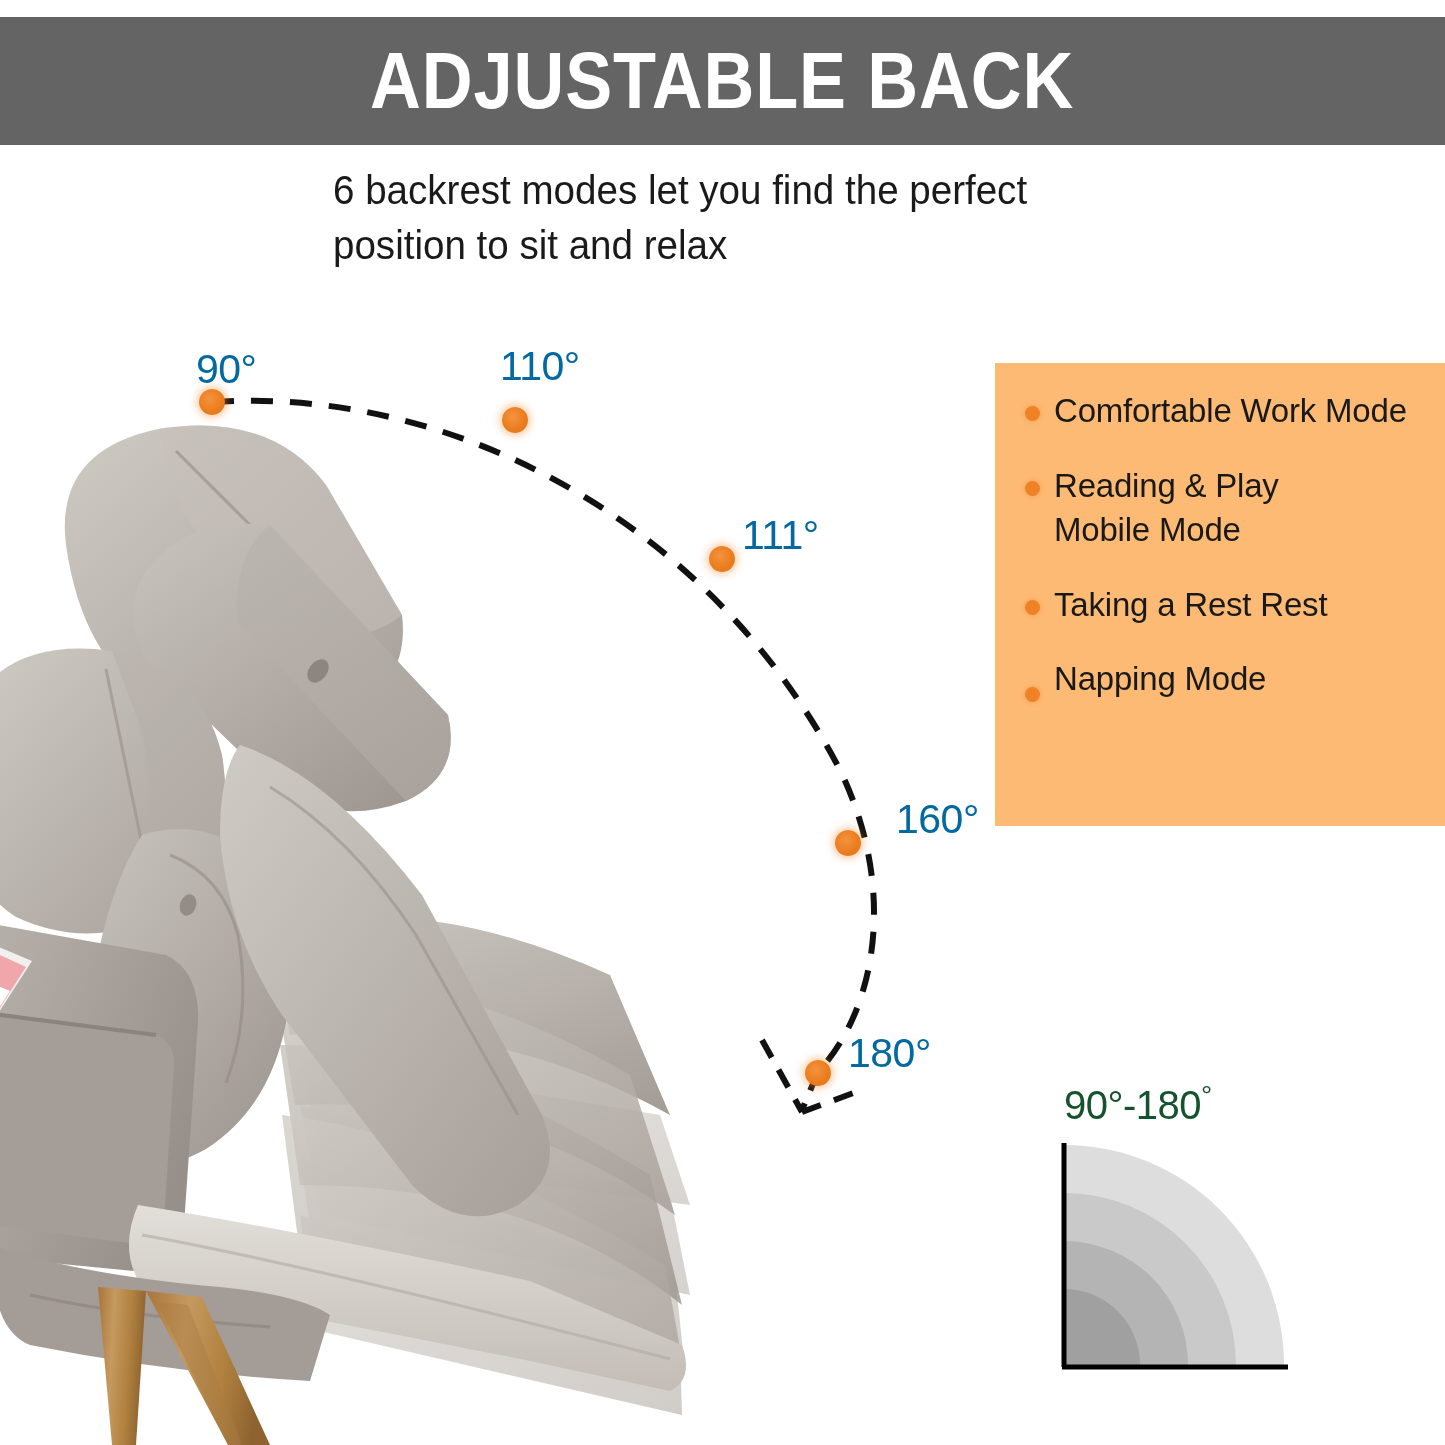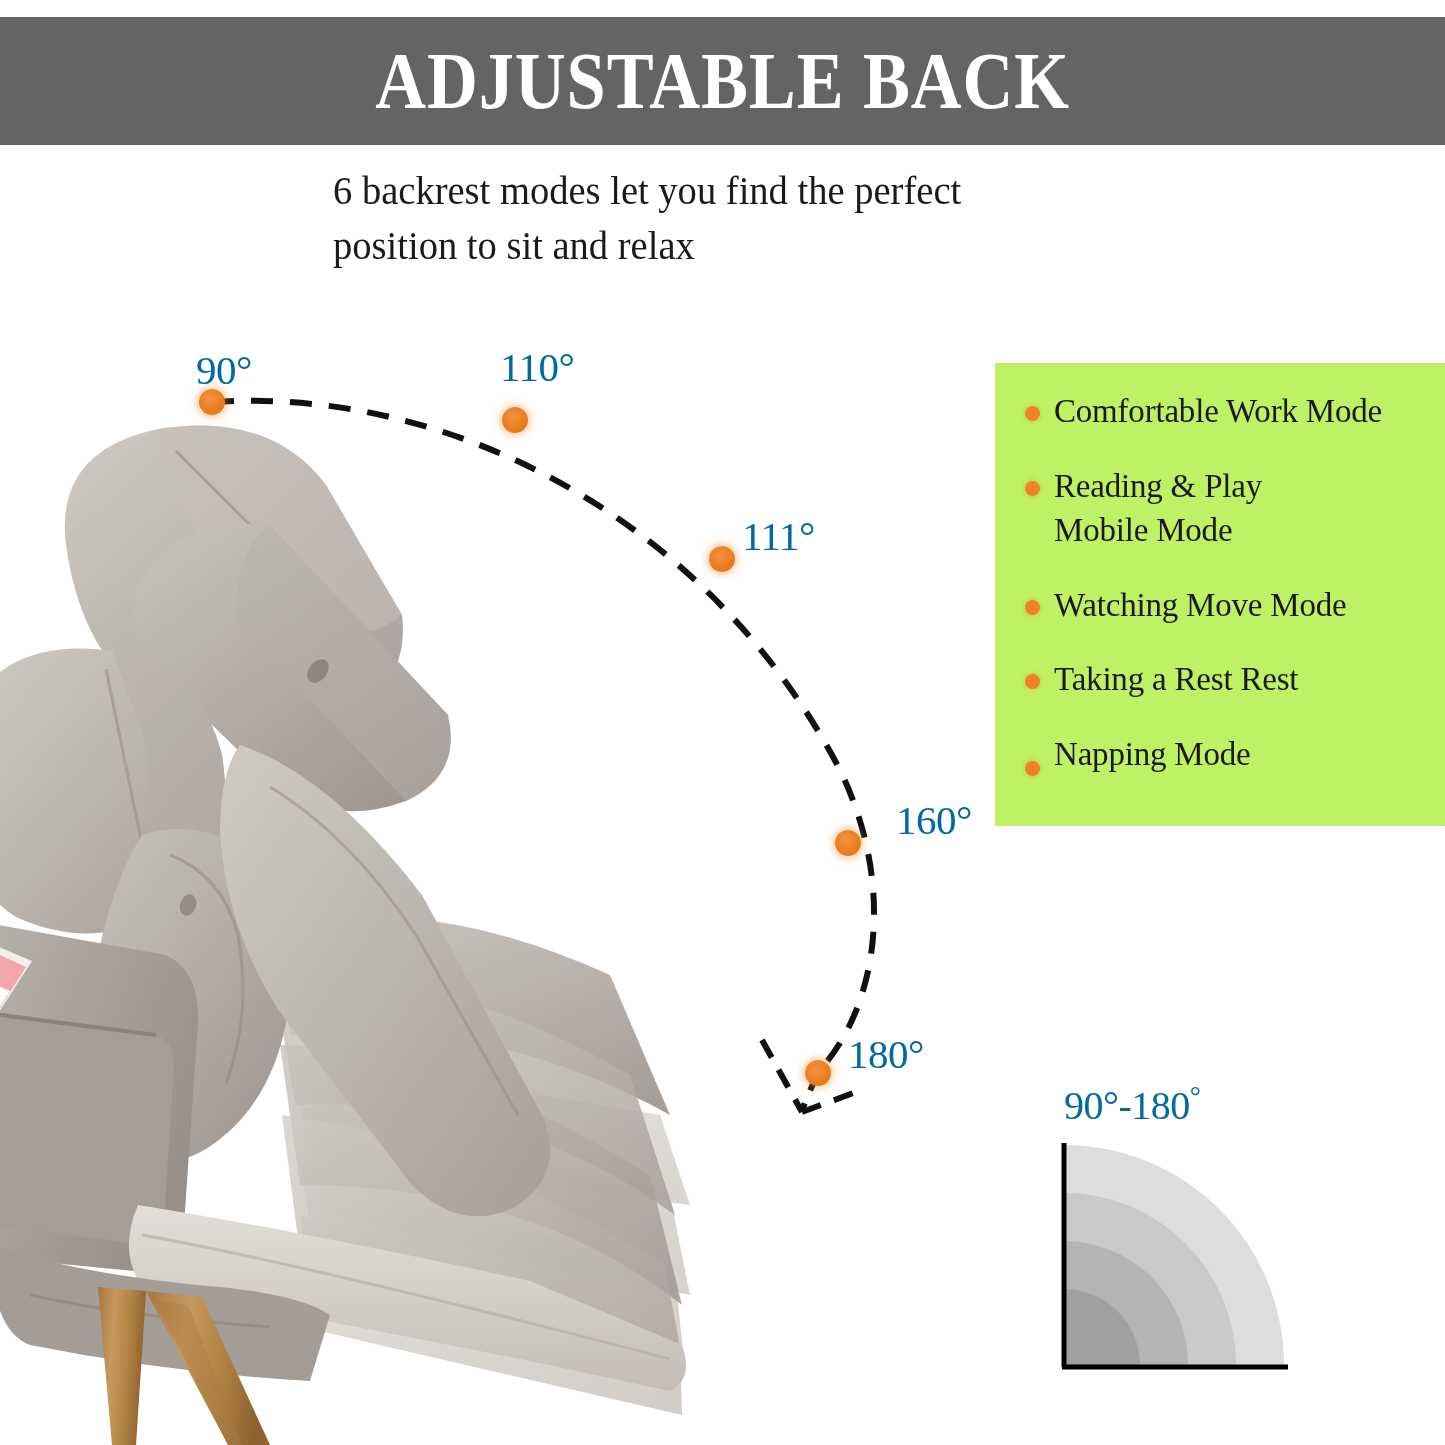--- a/index.html
+++ b/index.html
@@ -14,21 +14,20 @@
     position: relative;
     overflow: hidden;
   }
 
   #stage {
     position: absolute;
     left: 0; top: 0;
     width: 1273px;
     height: 1445px;
     background: #ffffff;
-    font-family: Liberation Serif, serif;
   }
 
   
   .header-band {
     position: absolute;
     left: 0;
     top: 17px;
     width: 1445px;
     height: 128px;
     background: #646464;
@@ -60,21 +59,21 @@
     transform-origin: left top;
   }
 
   
   .mode-panel {
     position: absolute;
     left: 995px;
     top: 363px;
     width: 450px;
     height: 463px;
-    background: #bef264;
+    background: #fdba74;
   }
   .mode-list {
     position: absolute;
     left: 30px;
     top: 26px;
     right: 8px;
   }
   .mode-item {
     display: flex;
     align-items: flex-start;
@@ -152,21 +151,21 @@
     left: 1040px;
     top: 1080px;
     width: 300px;
     height: 300px;
   }
   .gauge-label {
     position: absolute;
     left: 24px;
     top: 0px;
     font-size: 40px;
-    color: #0369a1;
+    color: #14532d;
     letter-spacing: -0.5px;
     white-space: nowrap;
   }
   .gauge-label .deg-sep {
     font-size: 28px;
     vertical-align: 14px;
   }
   .gauge-art {
     position: absolute;
     left: 20px;
@@ -333,24 +332,20 @@
         <span class="mode-bullet"></span>
         <span class="mode-label">Comfortable Work Mode</span>
       </div>
 
       <div class="mode-item">
         <span class="mode-bullet"></span>
         <span class="mode-label" style="white-space:pre-line">Reading &amp; Play
 Mobile Mode</span>
       </div>
 
-      <div class="mode-item">
-        <span class="mode-bullet"></span>
-        <span class="mode-label">Watching Move Mode</span>
-      </div>
 
       <div class="mode-item">
         <span class="mode-bullet"></span>
         <span class="mode-label">Taking a Rest Rest</span>
       </div>
 
       <div class="mode-item">
         <span class="mode-bullet"></span>
         <span class="mode-label">Napping Mode</span>
       </div>

